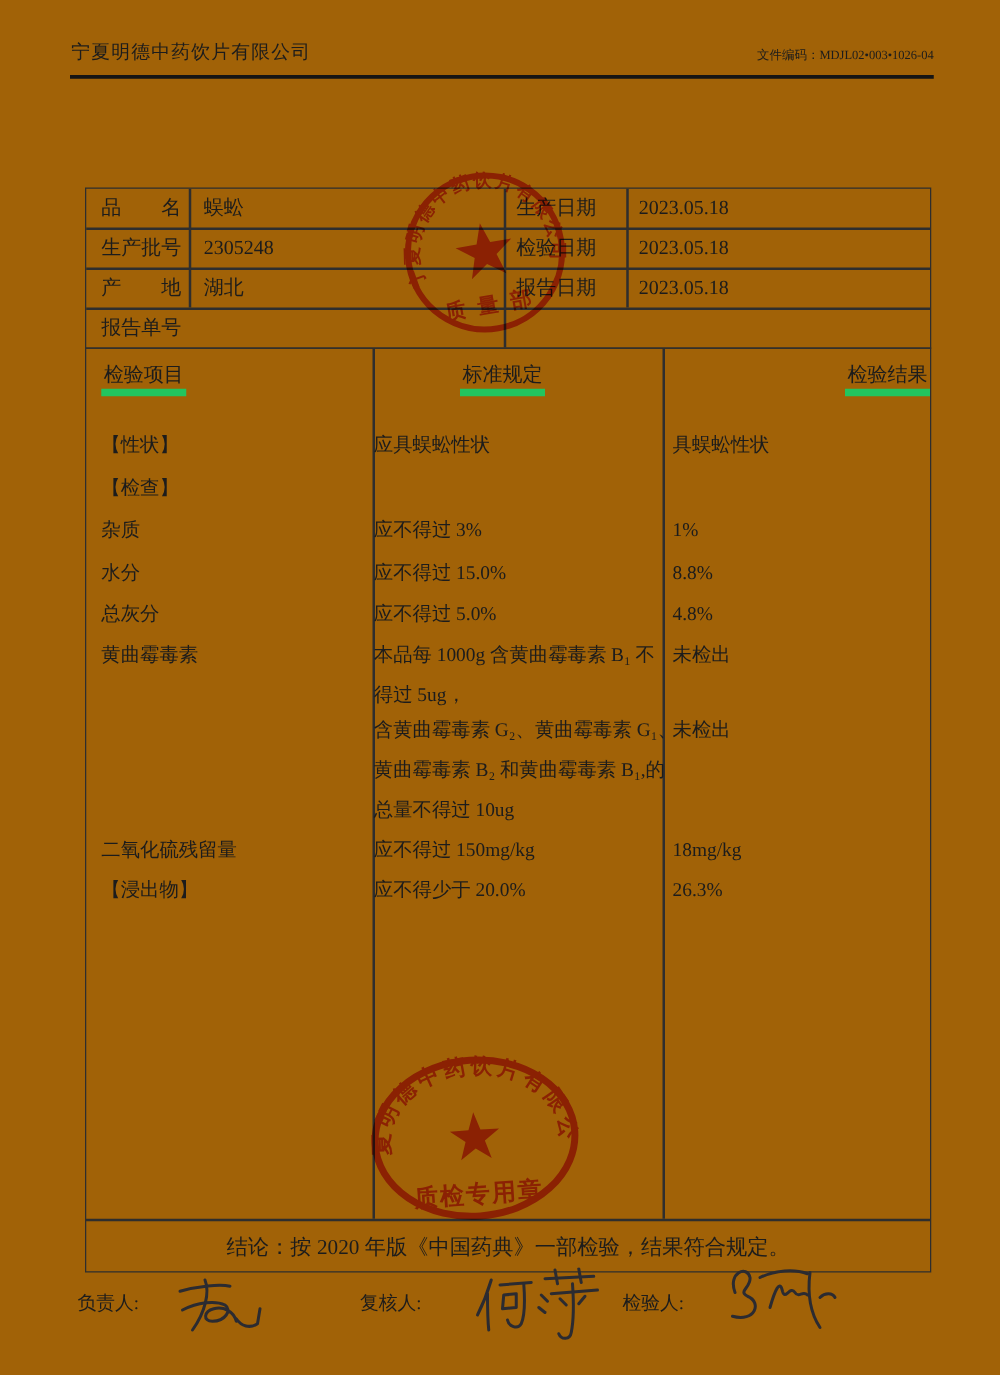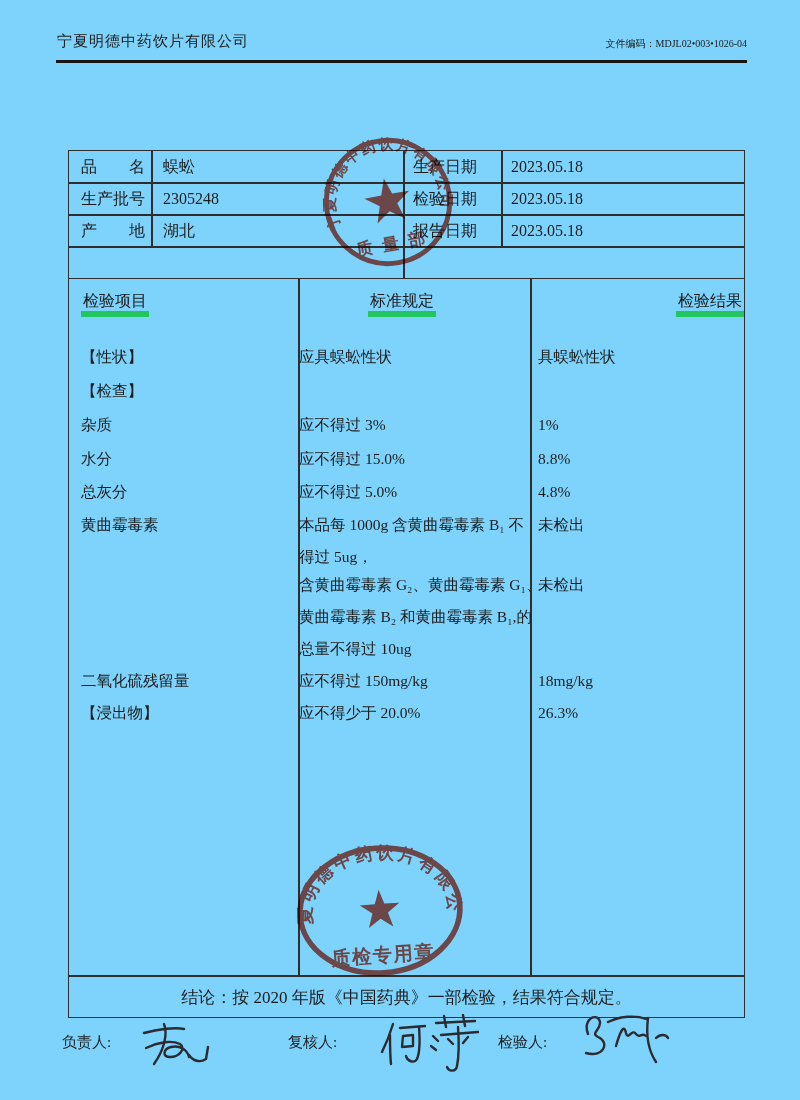--- a/index.html
+++ b/index.html
@@ -1,17 +1,17 @@
 <!DOCTYPE html>
 <html><head>
 <meta charset="utf-8">
 <style>
   html,body{margin:0;padding:0;background:#e8e8e8;}
   .page{
-    position:relative;width:800px;height:1100px;background:#7dd3fc;
+    position:relative;width:800px;height:1100px;background:#a16207;
     font-family:"Liberation Serif","DejaVu Serif",serif;color:#1c1c1c;
     overflow:hidden;margin:0 auto;
   }
   
   .hdr{position:absolute;left:57px;top:32px;width:690px;display:flex;justify-content:space-between;align-items:flex-end;}
   .hdr-company{font-size:15px;letter-spacing:1px;}
   .hdr-code{font-size:10px;}
   .hdr-rule{position:absolute;left:56px;top:60px;width:691px;height:3px;background:#151515;}
   
   .title{position:absolute;left:0;top:92px;width:800px;text-align:center;
@@ -69,20 +69,21 @@
     <span class="cellt" style="left:12px;top:32px;width:66px;">生产批号</span>
     <span class="cellt" style="left:94px;top:32px;width:230px;">2305248</span>
     <span class="cellt" style="left:344px;top:32px;width:84px;">检验日期</span>
     <span class="cellt" style="left:442px;top:32px;width:220px;">2023.05.18</span>
 
     <span class="cellt" style="left:12px;top:64px;width:66px;">产　　地</span>
     <span class="cellt" style="left:94px;top:64px;width:230px;">湖北</span>
     <span class="cellt" style="left:344px;top:64px;width:84px;">报告日期</span>
     <span class="cellt" style="left:442px;top:64px;width:220px;">2023.05.18</span>
 
+    <span class="cellt" style="left:12px;top:96px;width:300px;">报告单号</span>
   </div>
 
   <div class="main-table">
     <div class="vline" style="left:229px;"></div>
     <div class="vline" style="left:461px;"></div>
 
     <div class="mt-head" style="left:12px;"><span>检验项目</span></div>
     <div class="mt-head" style="left:229px;width:208px;text-align:center;"><span>标准规定</span></div>
     <div class="mt-head" style="left:461px;width:214px;text-align:right;"><span>检验结果</span></div>
 

